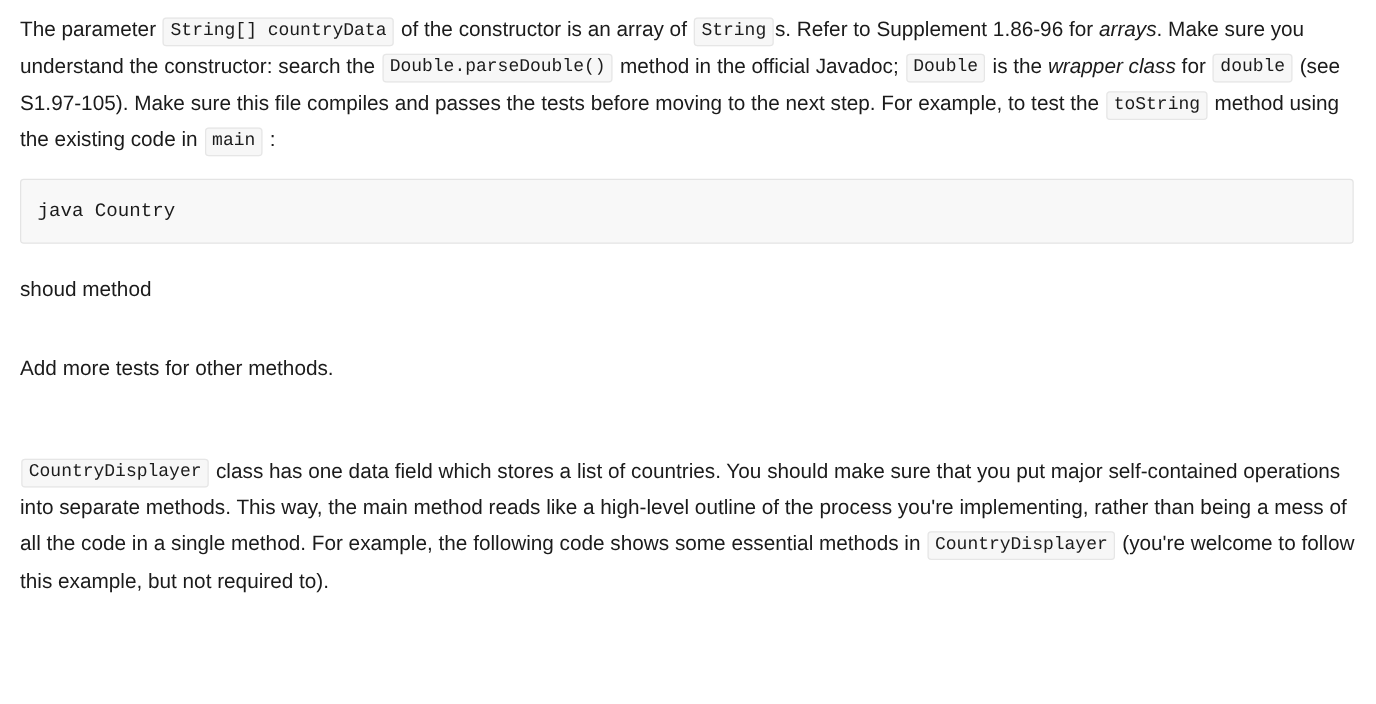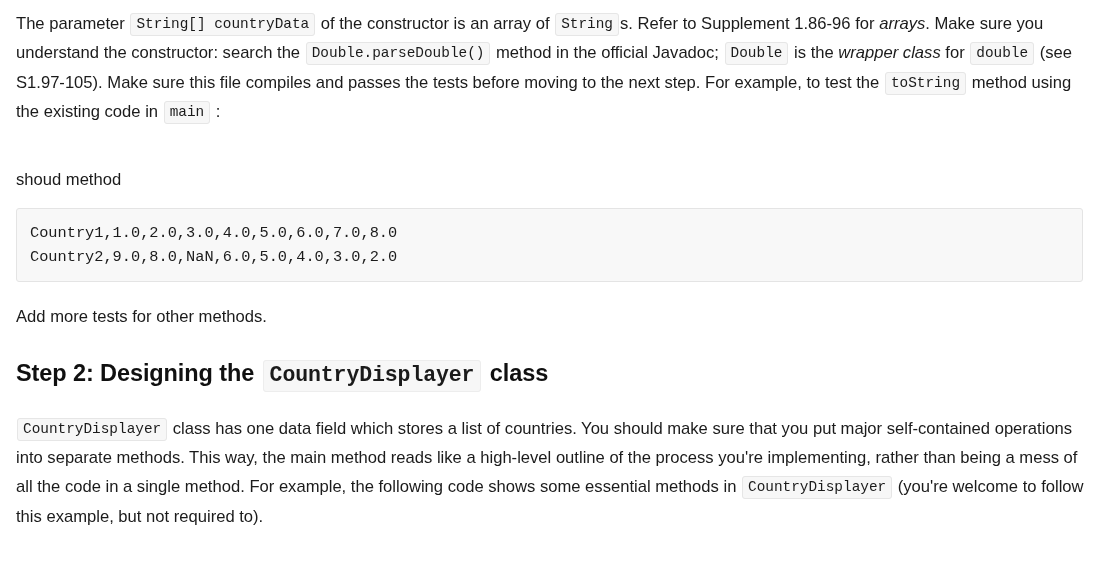--- a/index.html
+++ b/index.html
@@ -91,35 +91,33 @@
 </style>
 </head>
 <body>
 
 <div class="page">
 
   <p class="para"><span>The parameter </span><code class="chip">String[] countryData</code><span> of the constructor is an array of </span><code class="chip">String</code><span>s. Refer to Supplement 1.86-96 for </span><em class="it">arrays</em><span>. Make sure you understand the constructor: search the </span><code class="chip">Double.parseDouble()</code><span> method in the official Javadoc; </span><code class="chip">Double</code><span> is the </span><em class="it">wrapper class</em><span> for </span><code class="chip">double</code><span> (see S1.97-105). Make sure this file compiles and passes the tests before moving to the next step. For example, to test the </span><code class="chip">toString</code><span> method using the existing code in </span><code class="chip">main</code><span> :</span></p>
 
   <div class="spacer-17"></div>
 
+  <pre class="codeblock single">java Country</pre>
 
   <div class="spacer-22"></div>
 
   <p class="para">shoud method</p>
 
   <div class="spacer-14"></div>
 
-  <pre class="codeblock">Country1,1.0,2.0,3.0,4.0,5.0,6.0,7.0,8.0
-Country2,9.0,8.0,NaN,6.0,5.0,4.0,3.0,2.0</pre>
 
   <div class="spacer-20"></div>
 
   <p class="para">Add more tests for other methods.</p>
 
   <div class="spacer-26"></div>
 
-  <h2 class="step-heading"><span>Step 2: Designing the </span><code class="chip">CountryDisplayer</code><span> class</span></h2>
 
   <div class="spacer-26"></div>
 
   <p class="para"><code class="chip">CountryDisplayer</code><span> class has one data field which stores a list of countries. You should make sure that you put major self-contained operations into separate methods. This way, the main method reads like a high-level outline of the process you're implementing, rather than being a mess of all the code in a single method. For example, the following code shows some essential methods in </span><code class="chip">CountryDisplayer</code><span> (you're welcome to follow this example, but not required to).</span></p>
 
 </div>
 
 </body></html>

